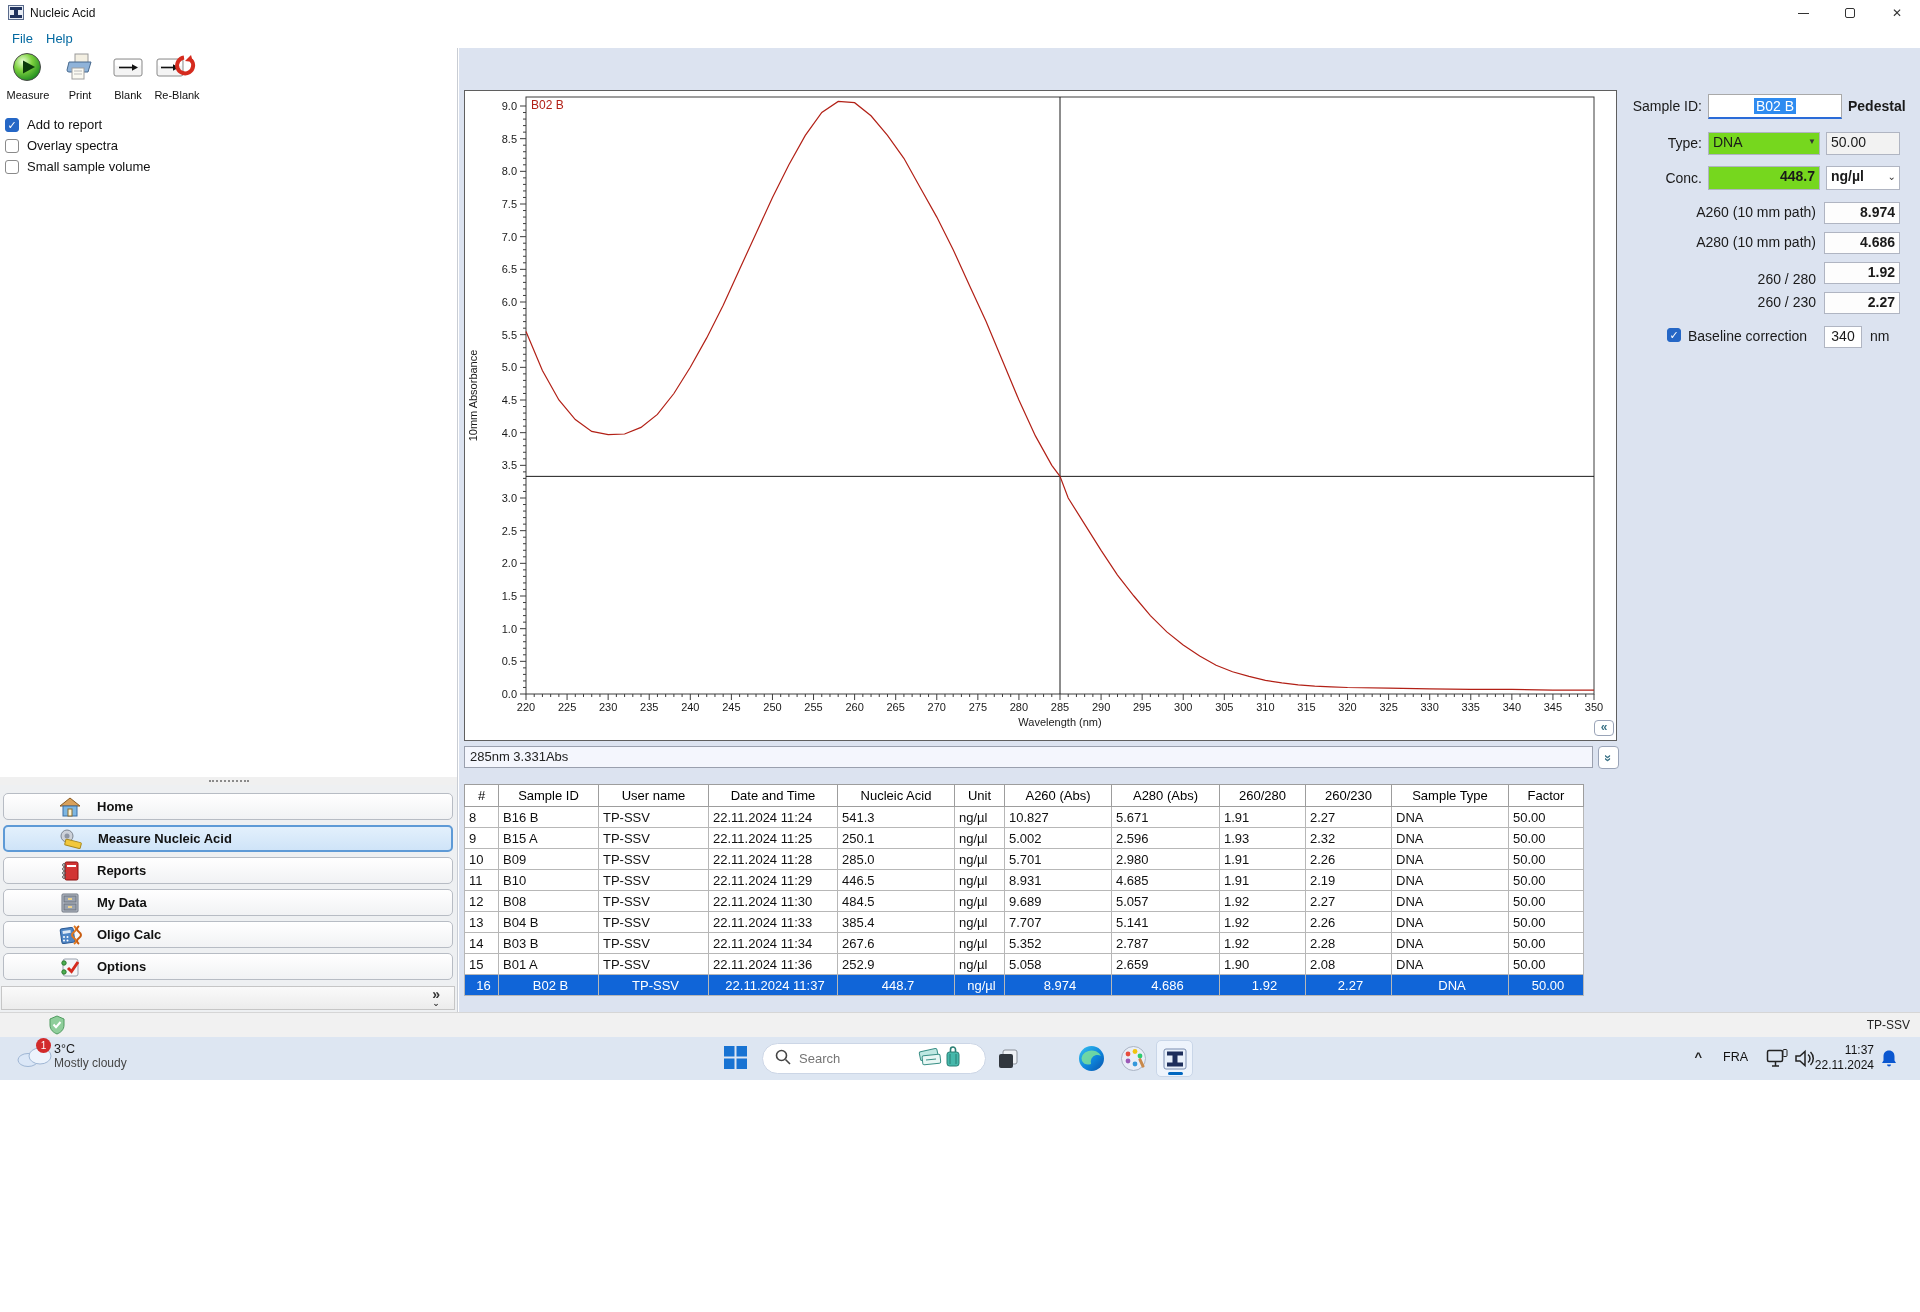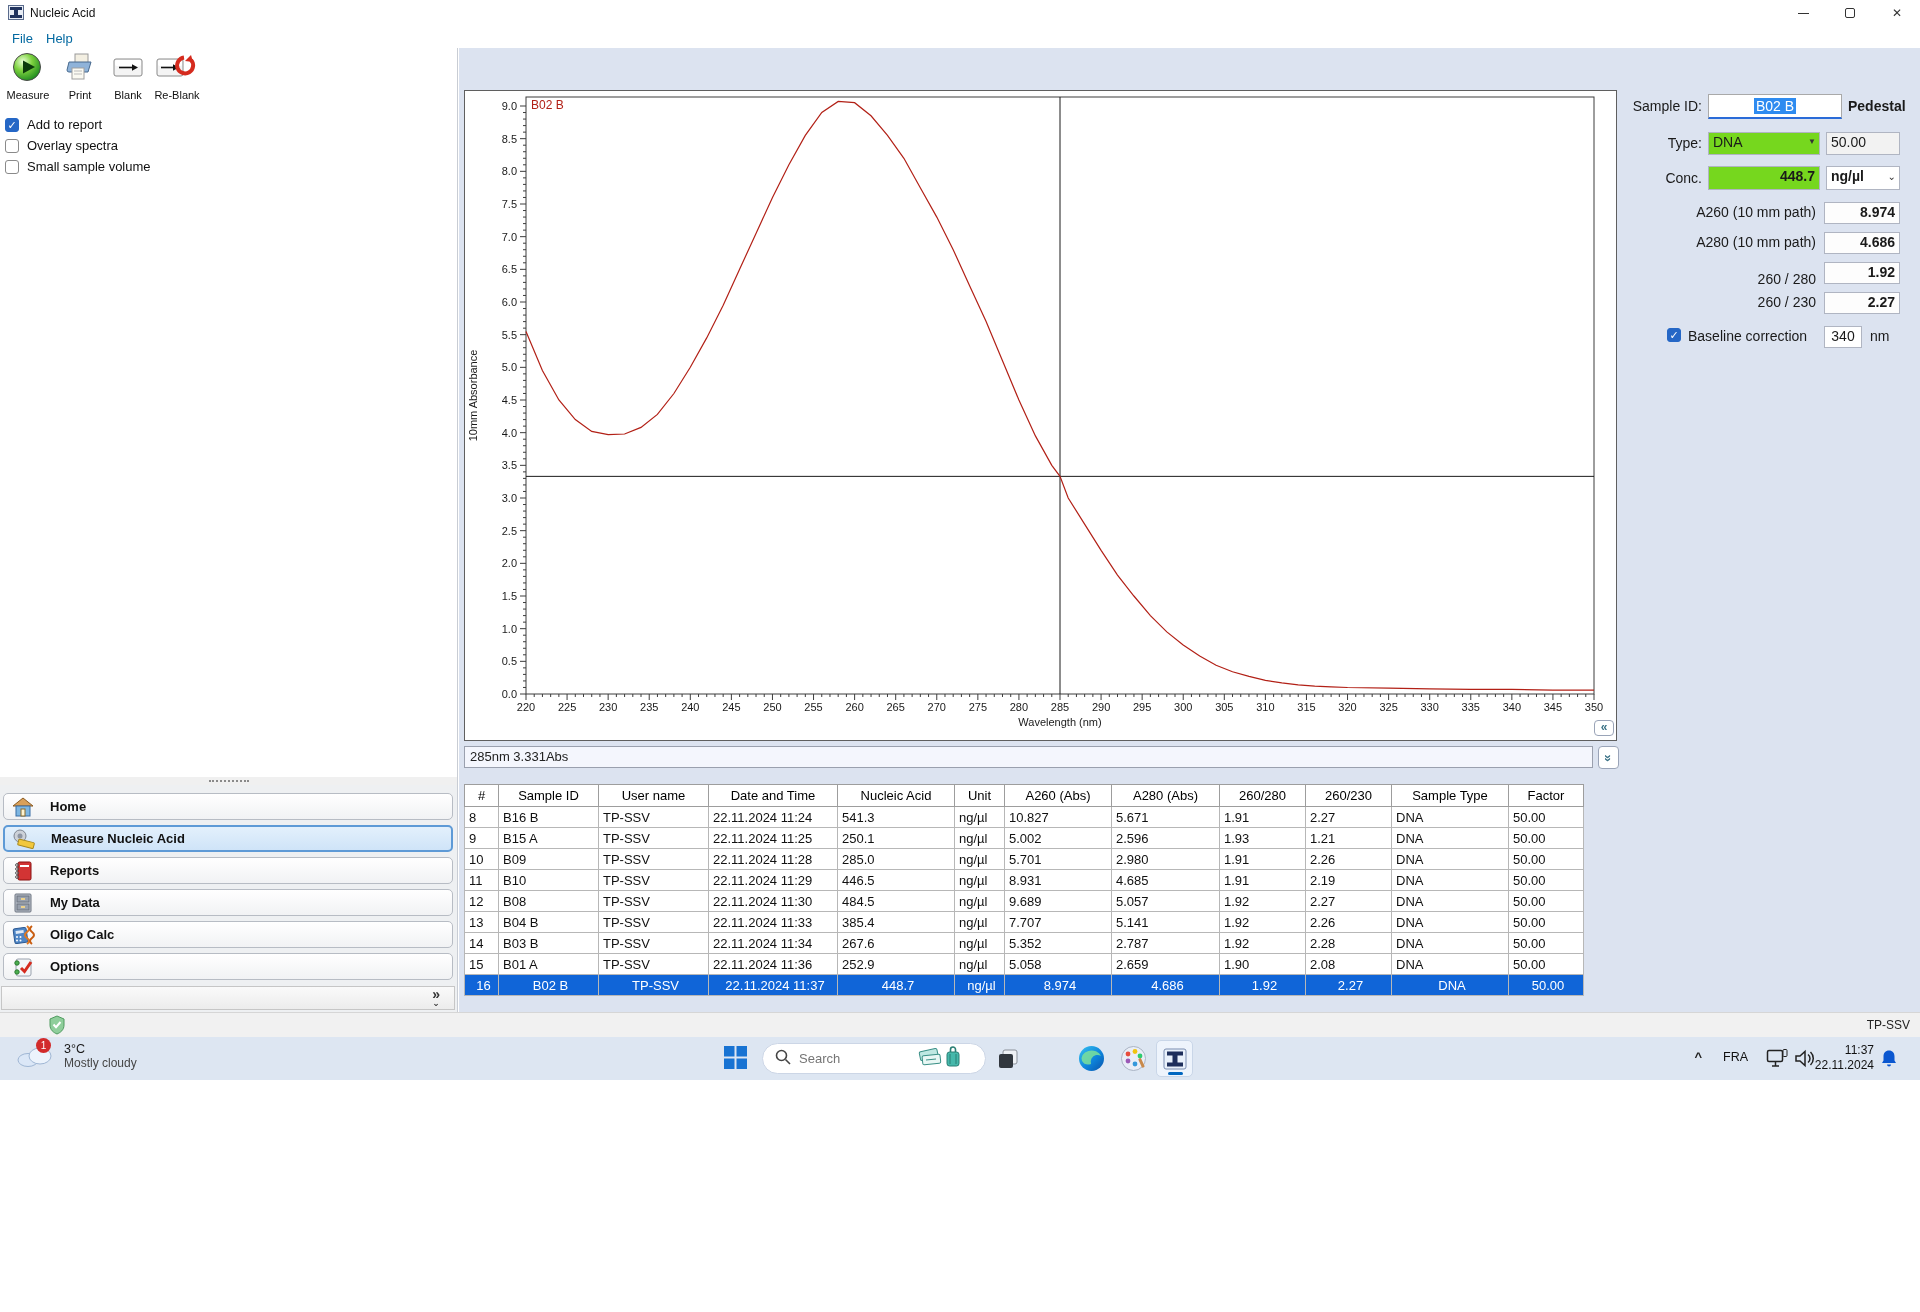--- a/index.html
+++ b/index.html
@@ -28,21 +28,21 @@
   .left-panel { position:absolute; left:0; top:0; width:458px; height:100%; background:#fff; border-right:1px solid #c9cdd4; }
   .toolbar-btn { position:absolute; top:4px; width:56px; text-align:center; }
   .toolbar-btn .lbl { font-size:11px; color:#111; margin-top:1px; display:block; }
   .tb-measure { left:0px; } .tb-print { left:52px; } .tb-blank { left:100px; } .tb-reblank { left:146px; width:62px; }
   .chk-row { position:absolute; left:5px; display:flex; align-items:center; gap:8px; font-size:13px; color:#111; }
   .chk { width:14px; height:14px; border:1px solid #8a8a8a; border-radius:3px; background:#fff; font-size:11px; line-height:13px; text-align:center; color:#fff; }
   .chk.checked { background:#2567c6; border-color:#2567c6; }
   .splitter { position:absolute; left:0; top:729px; width:457px; height:8px; background:#f0f0f0; display:flex; align-items:center; justify-content:center; }
   .splitter .dots { width:40px; border-top:2px dotted #8a8a8a; }
   .navzone { position:absolute; left:0; top:737px; width:457px; height:227px; background:#eef0f2; }
-  .nav-item { position:absolute; left:3px; width:450px; height:27px; border:1px solid #b7bcc4; border-radius:5px; background:linear-gradient(#ffffff,#f1f2f4); display:flex; align-items:center; }
+  .nav-item { position:absolute; left:3px; width:450px; height:27px; border:1px solid #b7bcc4; border-radius:5px; background:linear-gradient(#ffffff,#f1f2f4); display:flex; align-items:center;padding-left:47px; }
   .nav-item.sel { background:linear-gradient(#e3f0fc,#cfe4f8); border:2px solid #5e9ad6; }
   .nav-item .nicon { width:26px; margin-left:6px; display:flex; justify-content:center; }
   .nav-item .nlabel { font-size:13px; font-weight:bold; color:#111; margin-left:14px; }
   .nav-more { position:absolute; left:1px; top:201px; width:454px; height:24px; background:linear-gradient(#fafafa,#ececec); border:1px solid #c6c6c6; }
   .nav-more .gg { position:absolute; right:14px; top:1px; font-size:14px; font-weight:bold; color:#333; line-height:12px; text-align:center; }
   .nav-more .gv { display:block; font-size:9px; line-height:7px; color:#333; }
 
   
   .main { position:absolute; left:459px; top:0; width:1461px; height:100%; background:#dce3f0; }
   .msgbar { position:absolute; left:0; top:0; width:100%; height:41px; background:#fff; }
@@ -75,21 +75,21 @@
 
   
   .statusstrip { position:absolute; left:0; top:1012px; width:1920px; height:25px; background:#f1f1f1; border-top:1px solid #d6d6d6; }
   .statusstrip .right { position:absolute; right:10px; top:5px; font-size:12px; color:#222; }
   .statusstrip .shield { position:absolute; left:48px; top:2px; }
 
   
   .taskbar { position:absolute; left:0; top:1037px; width:1920px; height:43px; background:#dde6f2; }
   .weather { position:absolute; left:14px; top:3px; display:flex; align-items:center; }
   .weather .badge { position:absolute; left:22px; top:-2px; width:15px; height:15px; background:#d22b2b; border-radius:50%; color:#fff; font-size:10px; text-align:center; line-height:15px; }
-  .weather .wtext { margin-left:10px; }
+  .weather .wtext { }
   .weather .t1 { font-size:12.5px; color:#1a1a1a; display:block; }
   .weather .t2 { font-size:12px; color:#454545; display:block; }
   .tb-icon { position:absolute; top:9px; }
   .searchpill { position:absolute; left:762px; top:6px; width:224px; height:31px; background:#fff; border:1px solid #ccd6e6; border-radius:16px; display:flex; align-items:center; }
   .searchpill input { border:none; outline:none; font-size:13px; color:#555; width:110px; background:transparent; font-family:inherit; }
   .appbtn { position:absolute; left:1156px; top:3px; width:37px; height:37px; background:#eef4fc; border:1px solid #c9d6e8; border-radius:5px; display:flex; align-items:center; justify-content:center; }
   .appbtn .underline { position:absolute; bottom:1px; left:11px; width:15px; height:3px; border-radius:2px; background:#0067c0; }
   .tray { position:absolute; right:0; top:0; height:43px; }
   .tray .chev { position:absolute; right:218px; top:12px; font-size:13px; color:#222; font-weight:bold; }
   .tray .lang { position:absolute; right:172px; top:13px; font-size:12.5px; color:#111; }
@@ -616,21 +616,21 @@
               <tr>
                 <td>9</td>
                 <td>B15 A</td>
                 <td>TP-SSV</td>
                 <td>22.11.2024 11:25</td>
                 <td>250.1</td>
                 <td>ng/µl</td>
                 <td>5.002</td>
                 <td>2.596</td>
                 <td>1.93</td>
-                <td>1.21</td>
+                <td>2.32</td>
                 <td>DNA</td>
                 <td>50.00</td>
               </tr>
               <tr>
                 <td>10</td>
                 <td>B09</td>
                 <td>TP-SSV</td>
                 <td>22.11.2024 11:28</td>
                 <td>285.0</td>
                 <td>ng/µl</td>

